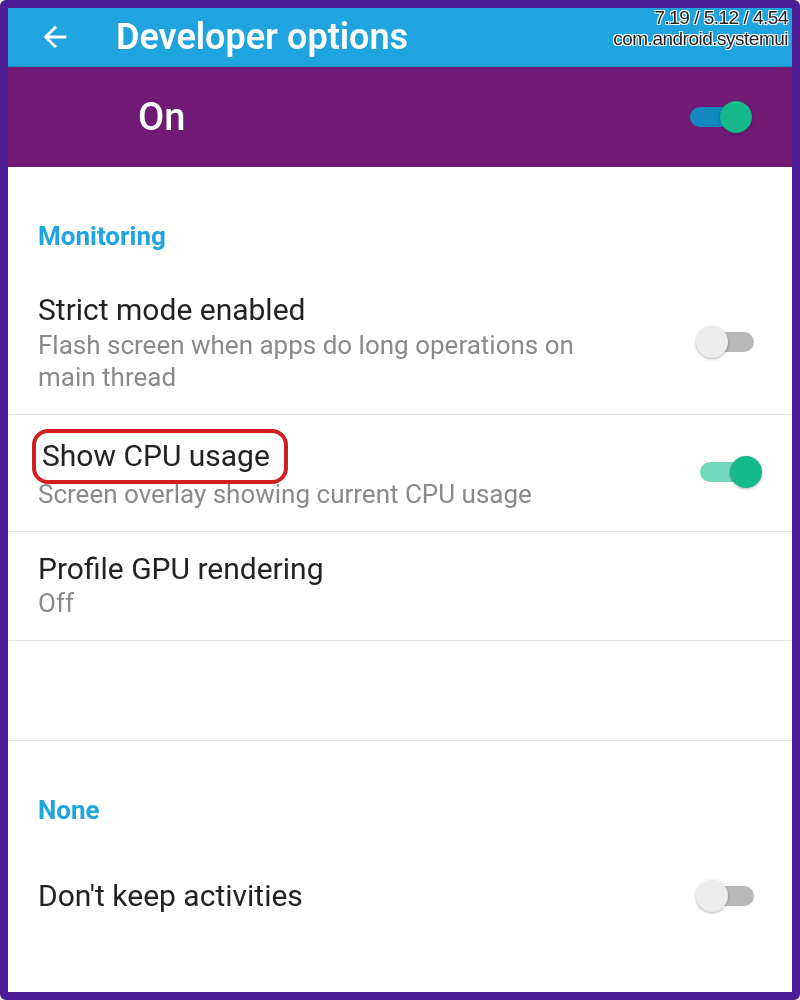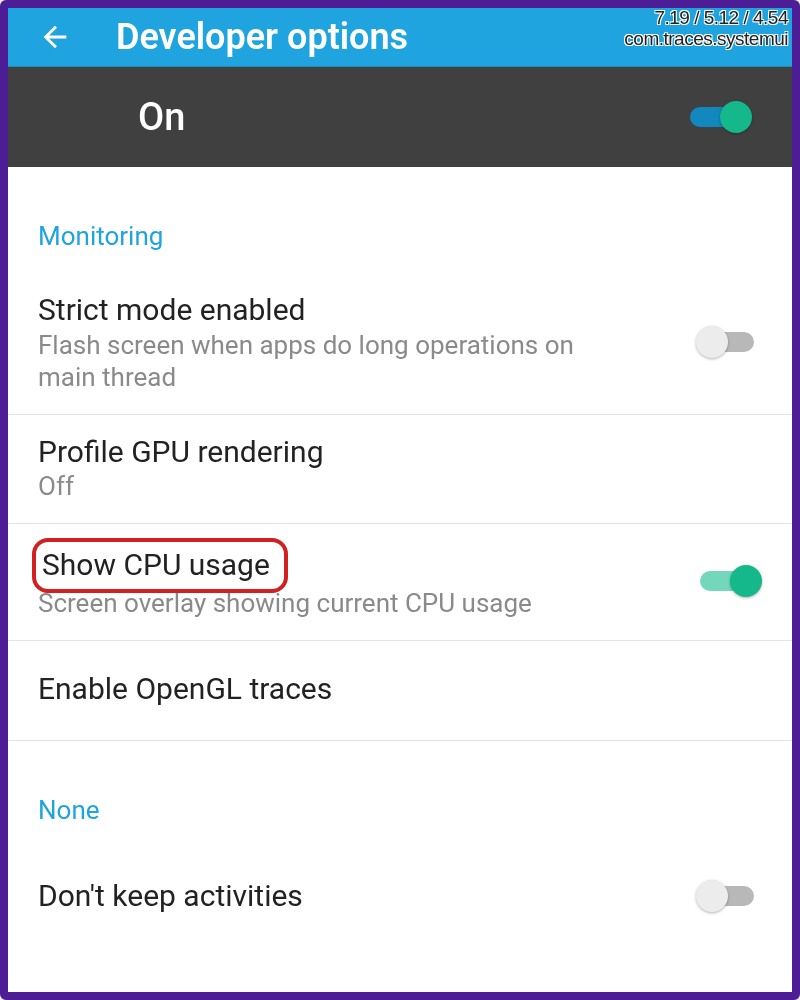--- a/index.html
+++ b/index.html
@@ -48,21 +48,21 @@
     display: flex;
     align-items: center;
     justify-content: center;
   }
   .back-arrow svg { fill: #fff; }
   .topbar-title {
     font-size: 36px;
     font-weight: 600;
   }
   .master-row {
-    background: #404040;
+    background: #701a75;
     color: #fff;
     height: 100px;
     display: flex;
     align-items: center;
     justify-content: space-between;
     padding: 0 40px 0 130px;
   }
   .master-label {
     font-size: 38px;
     font-weight: 500;
@@ -93,21 +93,21 @@
   .toggle.on .toggle-thumb { background: #14b88a; right: 0; }
   .toggle.off .toggle-track { background: #b8b8b8; }
   .toggle.off .toggle-thumb { background: #ececec; left: 0; }
   .toggle.on-master .toggle-track { background: #1288bf; }
   .toggle.on-master .toggle-thumb { background: #14b88a; right: 0; }
 
   .content { background: #fff; }
   .section-header {
     color: #1fa4df;
     font-size: 26px;
-    font-weight: 400;
+    font-weight: 700;
     padding: 54px 30px 22px 30px;
   }
   .item {
     padding: 18px 30px 20px 30px;
     border-bottom: 1px solid #e3e3e3;
     display: flex;
     align-items: center;
     justify-content: space-between;
     min-height: 100px;
     gap: 44px;
@@ -132,21 +132,21 @@
     padding: 4px 14px 6px 6px;
     margin: -4px -14px -6px -6px;
   }
 </style>
 </head>
 <body>
 
 <div class="frame">
   <div class="cpu-overlay">
     <div>7.19 / 5.12 / 4.54</div>
-    <div>com.traces.systemui</div>
+    <div>com.android.systemui</div>
   </div>
 
   <div class="topbar">
     <div class="back-arrow">
       <svg viewBox="0 0 24 24" width="34" height="34">
         <path d="M20 11H7.83l5.59-5.59L12 4l-8 8 8 8 1.41-1.41L7.83 13H20z"></path>
       </svg>
     </div>
     <div class="topbar-title">Developer options</div>
   </div>
@@ -169,41 +169,40 @@
         <div class="item-sub">Flash screen when apps do long operations on main thread</div>
       </div>
       <div class="toggle off">
         <div class="toggle-track"></div>
         <div class="toggle-thumb"></div>
       </div>
     </div>
 
     <div class="item">
       <div class="item-text">
-        <div class="item-title">Profile GPU rendering</div>
-        <div class="item-sub">Off</div>
-      </div>
-    </div>
-
-    <div class="item">
-      <div class="item-text">
         <div class="item-title">
           <span class="highlight-box">Show CPU usage</span>
         </div>
         <div class="item-sub">Screen overlay showing current CPU usage</div>
       </div>
       <div class="toggle on">
         <div class="toggle-track"></div>
         <div class="toggle-thumb"></div>
       </div>
     </div>
 
     <div class="item">
       <div class="item-text">
-        <div class="item-title">Enable OpenGL traces</div>
+        <div class="item-title">Profile GPU rendering</div>
+        <div class="item-sub">Off</div>
+      </div>
+    </div>
+
+    <div class="item">
+      <div class="item-text">
       </div>
     </div>
 
     <div class="section-header">None</div>
 
     <div class="item no-border">
       <div class="item-text">
         <div class="item-title">Don't keep activities</div>
       </div>
       <div class="toggle off">

